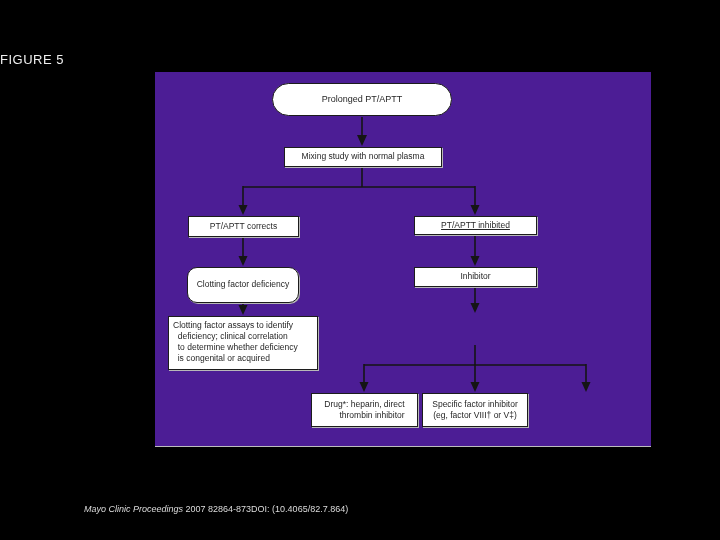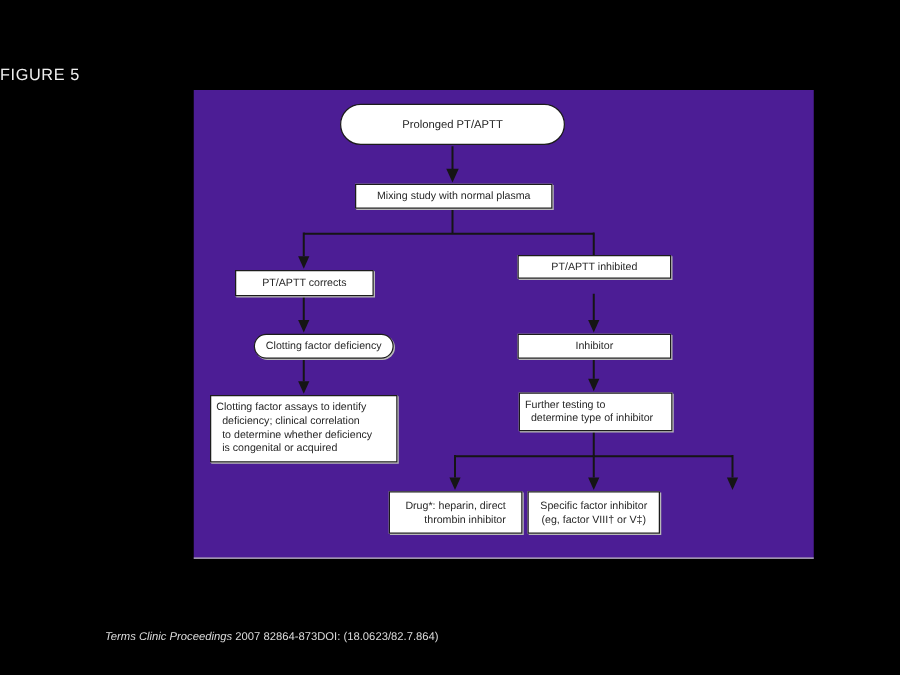--- a/index.html
+++ b/index.html
@@ -21,22 +21,22 @@
   .node{
     position:absolute;background:#fff;border:1.5px solid #1c1c1c;color:#262626;
     font-size:8.5px;line-height:1.3;display:flex;align-items:center;justify-content:center;
     text-align:center;white-space:pre-line;box-shadow:1px 1px 0 #b8b8b8;box-sizing:border-box;
   }
   .node.stadium{border-radius:17px;font-size:9px;box-shadow:none;}
   .node.left-text{justify-content:flex-start;align-items:flex-start;text-align:left;padding:3px 4px;}
   #n-prolonged{left:117px;top:11px;width:180px;height:33px;}
   #n-mixing{left:129px;top:75px;width:158px;height:20px;}
   #n-corrects{left:33px;top:144px;width:111px;height:21px;}
-  #n-inhibited{left:259px;top:132px;width:123px;height:19px;}
-  #n-clotdef{left:48px;top:195px;width:112px;height:20px;border-radius:10px;}
+  #n-inhibited{left:259px;top:144px;width:123px;height:19px;text-decoration:underline;}
+  #n-clotdef{left:32px;top:195px;width:112px;height:36px;border-radius:10px;}
   #n-inhibitor{left:259px;top:195px;width:123px;height:20px;}
   #n-assays{left:13px;top:244px;width:150px;height:54px;}
   #n-further{left:260px;top:242px;width:123px;height:31px;}
   #n-drug{left:156px;top:321px;width:107px;height:34px;text-align:right;}
   #n-specific{left:267px;top:321px;width:106px;height:34px;}
   #n-nonspecific{left:378px;top:321px;width:107px;height:34px;}
   .footer{position:absolute;left:84px;top:504px;color:#dcdcdc;font-size:9px;}
   .footer .line{margin-bottom:5px;}
   .journal{font-style:italic;}
   .terms-link{color:#a8a8e4;text-decoration:underline;cursor:pointer;}
@@ -84,25 +84,23 @@
   <div class="node stadium" id="n-prolonged">Prolonged PT/APTT</div>
   <div class="node" id="n-mixing">Mixing study with normal plasma</div>
   <div class="node" id="n-corrects">PT/APTT corrects</div>
   <div class="node" id="n-inhibited">PT/APTT inhibited</div>
   <div class="node" id="n-clotdef">Clotting factor deficiency</div>
   <div class="node left-text" id="n-assays">Clotting factor assays to identify
 &nbsp;&nbsp;deficiency; clinical correlation
 &nbsp;&nbsp;to determine whether deficiency
 &nbsp;&nbsp;is congenital or acquired</div>
   <div class="node" id="n-inhibitor">Inhibitor</div>
-  <div class="node left-text" id="n-further">Further testing to
-&nbsp;&nbsp;determine type of inhibitor</div>
   <div class="node" id="n-drug">Drug*: heparin, direct
 thrombin inhibitor</div>
   <div class="node" id="n-specific">Specific factor inhibitor
 (eg, factor VIII† or V‡)</div>
 </div>
 
 <div class="footer">
   <div class="line">
-    <span class="journal">Terms Clinic Proceedings</span><span> 2007 82864-873DOI: (18.0623/82.7.864)</span>
+    <span class="journal">Mayo Clinic Proceedings</span><span> 2007 82864-873DOI: (10.4065/82.7.864)</span>
   </div>
 </div>
 
 </body></html>

